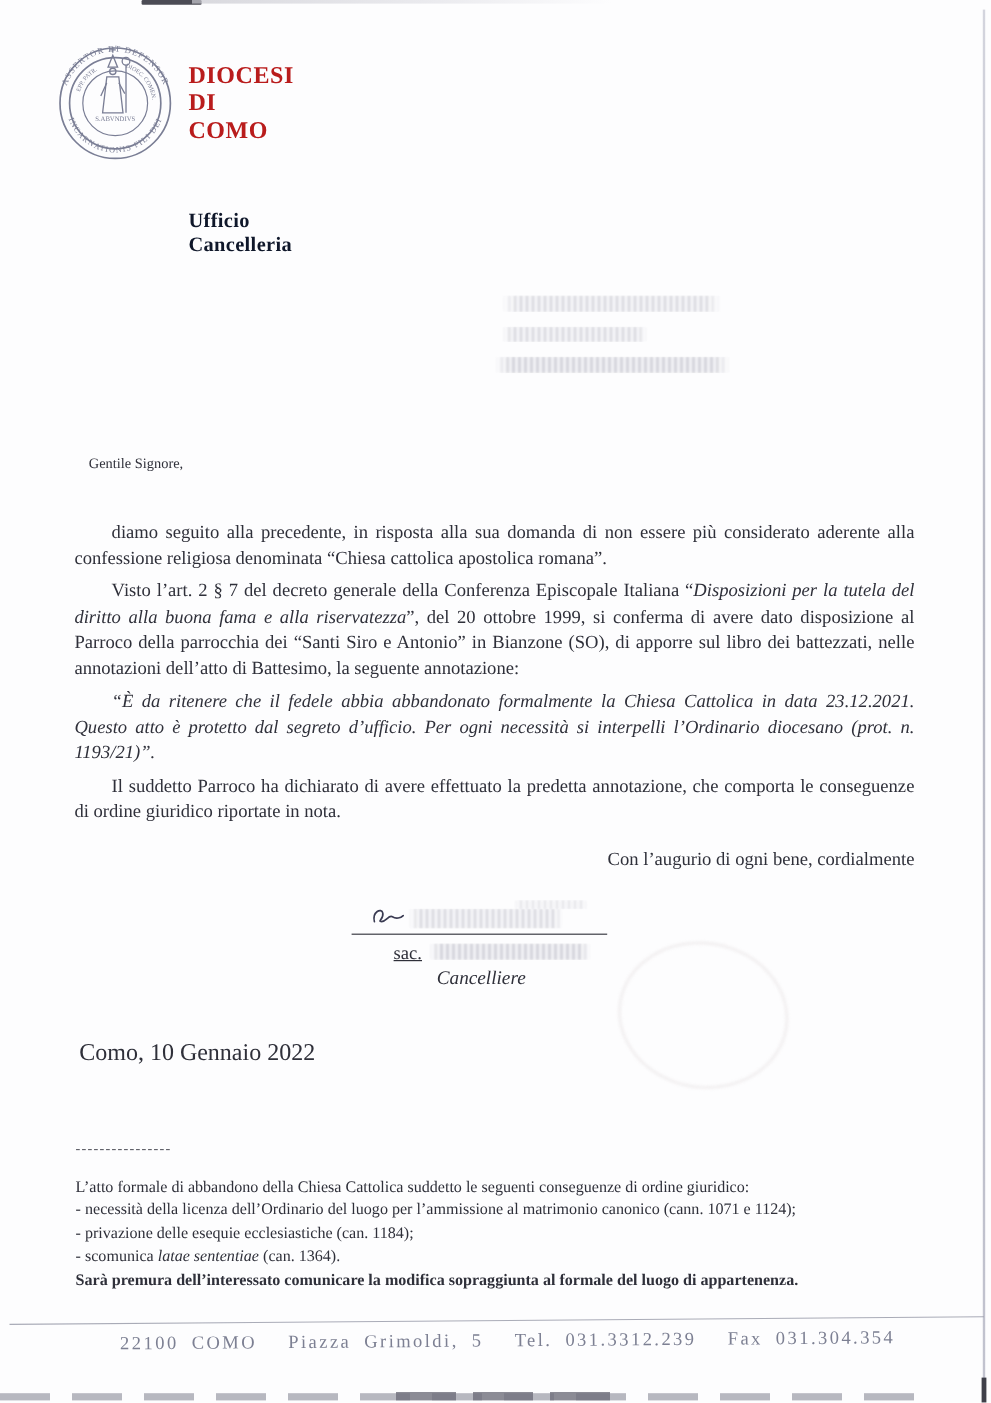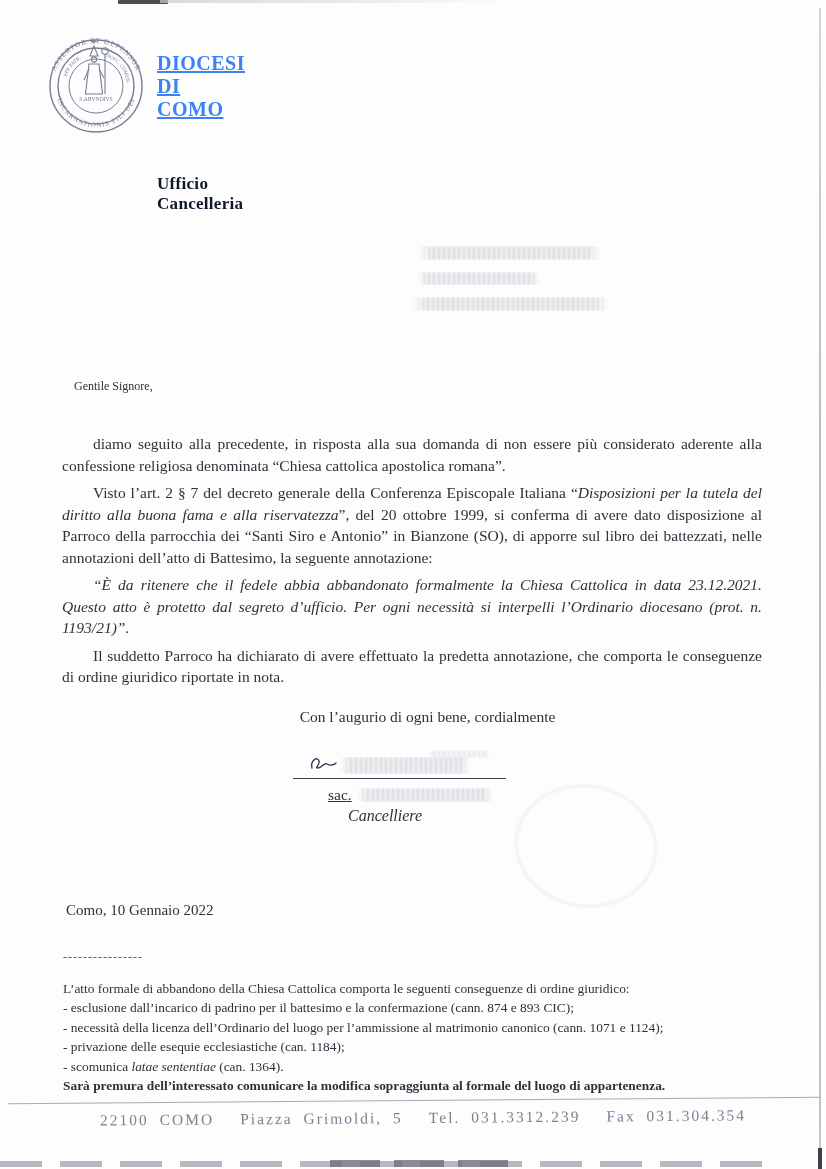--- a/index.html
+++ b/index.html
@@ -14,54 +14,54 @@
         background:linear-gradient(#d4d5de,#b9bac6 40%,#c2c3cf);}
   .corner-mark{position:absolute;left:818px;top:1148px;width:4px;height:21px;background:#3f3f49;}
   .artifact-bottom{position:absolute;left:0;top:1161px;width:770px;height:6px;
         background:repeating-linear-gradient(90deg,#9fa0ab 0 42px,transparent 42px 60px);opacity:.75;filter:blur(.6px);}
   .artifact-bottom2{position:absolute;left:330px;top:1160px;width:190px;height:7px;
         background:repeating-linear-gradient(90deg,#6e6f7b 0 50px,transparent 50px 64px);opacity:.8;filter:blur(.5px);}
 
   
   .letterhead{position:absolute;left:0;top:0;}
   .seal{position:absolute;left:46px;top:36px;width:100px;height:100px;}
-  .org{position:absolute;left:157px;top:52px;color:#3b82f6;text-decoration:underline;}
+  .org{position:absolute;left:157px;top:52px;color:#b91c1c;}
   .org-line1{font-size:20px;font-weight:bold;letter-spacing:.5px;}
   .org-line2{font-size:18.5px;letter-spacing:.5px;margin-top:2px;}
   .office{position:absolute;left:157px;top:126px;font-size:17px;font-weight:bold;color:#0f172a;letter-spacing:.3px;margin-top:48px;}
 
   
   .redact{background:repeating-linear-gradient(90deg,rgba(186,186,196,.6) 0 2px,rgba(236,236,240,.55) 2px 5px);
         filter:blur(1.1px);border-radius:2px;
         -webkit-mask-image:linear-gradient(90deg,transparent,#000 7%,#000 93%,transparent);
         mask-image:linear-gradient(90deg,transparent,#000 7%,#000 93%,transparent);}
   .recipient{position:absolute;left:418px;top:246px;}
   .recipient .redact{margin-bottom:0;}
 
   
   .salutation{position:absolute;left:74px;top:379px;font-size:12px;}
   .body-flow{position:absolute;left:62px;top:433px;width:700px;font-size:15.5px;line-height:21.5px;text-align:justify;}
   .para{margin:0 0 6px 0;text-indent:31px;}
   .it{font-style:italic;}
   .bd{font-weight:bold;}
-  .closing{margin-top:18px;text-indent:31px;text-align:center;}
+  .closing{margin-top:18px;text-indent:31px;text-align:right;}
 
   
   .sig-block{position:absolute;left:290px;top:748px;width:260px;}
   .sig-scribble-row{position:absolute;left:18px;top:4px;display:flex;align-items:flex-end;}
   .sig-blur{width:130px;height:17px;margin-left:2px;}
   .sig-blur-tail{position:absolute;left:138px;top:2px;width:62px;height:8px;opacity:.6;}
   .sig-line{position:absolute;left:3px;top:30px;width:213px;height:1px;background:#3c3d46;}
-  .sac-row{position:absolute;left:38px;top:38px;display:flex;align-items:center;font-size:15.5px;text-decoration:underline;}
+  .sac-row{position:absolute;left:38px;top:38px;display:flex;align-items:flex-start;font-size:15.5px;text-decoration:underline;}
   .sac-redact{width:136px;height:14px;margin-left:5px;}
-  .sig-title{position:absolute;left:58px;top:59px;font-size:16px;font-style:italic;}
+  .sig-title{position:absolute;left:74px;top:59px;font-size:16px;font-style:italic;}
   .stamp{position:absolute;left:515px;top:785px;width:138px;height:118px;border-radius:50%;
         border:2px solid rgba(165,150,152,.16);filter:blur(1.2px);transform:rotate(9deg);}
 
-  .dateline{position:absolute;left:66px;top:866px;font-size:15px;margin-top:36px;}
+  .dateline{position:absolute;left:66px;top:866px;font-size:20px;}
 
   
   .footnote{position:absolute;left:63px;top:948px;width:708px;font-size:13.4px;line-height:19.5px;}
   .fn-sep{color:#55565f;letter-spacing:1px;font-size:12px;margin-bottom:11px;}
   .fn-line{white-space:nowrap;}
   .fn-line.wrapok{white-space:normal;}
 
   
   .footer{position:absolute;left:8px;top:1100px;width:812px;transform:rotate(-0.45deg);}
   .footer-rule{width:100%;height:1px;background:#9a9caa;opacity:.85;}
@@ -152,22 +152,21 @@
       <span class="redact sac-redact"></span>
     </div>
     <div class="sig-title">Cancelliere</div>
   </div>
   <div class="stamp"></div>
 
   <div class="dateline">Como, 10 Gennaio 2022</div>
 
   <div class="footnote">
     <div class="fn-sep">----------------</div>
-    <div class="fn-line"><span>L’atto formale di abbandono della Chiesa Cattolica comporta le seguenti conseguenze di ordine giuridico:</span></div>
-    <div class="fn-line"><span>- esclusione dall’incarico di padrino per il battesimo e la confermazione (cann. 874 e 893 CIC);</span></div>
+    <div class="fn-line"><span>L’atto formale di abbandono della Chiesa Cattolica suddetto le seguenti conseguenze di ordine giuridico:</span></div>
     <div class="fn-line wrapok"><span>- necessità della licenza dell’Ordinario del luogo per l’ammissione al matrimonio canonico (cann. 1071 e 1124);</span></div>
     <div class="fn-line"><span>- privazione delle esequie ecclesiastiche (can. 1184);</span></div>
     <div class="fn-line"><span>- scomunica </span><span class="it">latae sententiae</span><span> (can. 1364).</span></div>
     <div class="fn-line wrapok"><span class="bd">Sarà premura dell’interessato comunicare la modifica sopraggiunta al formale del luogo di appartenenza.</span></div>
   </div>
 
   <div class="footer">
     <div class="footer-rule"></div>
     <div class="footer-text">
       <span>22100 COMO</span>

